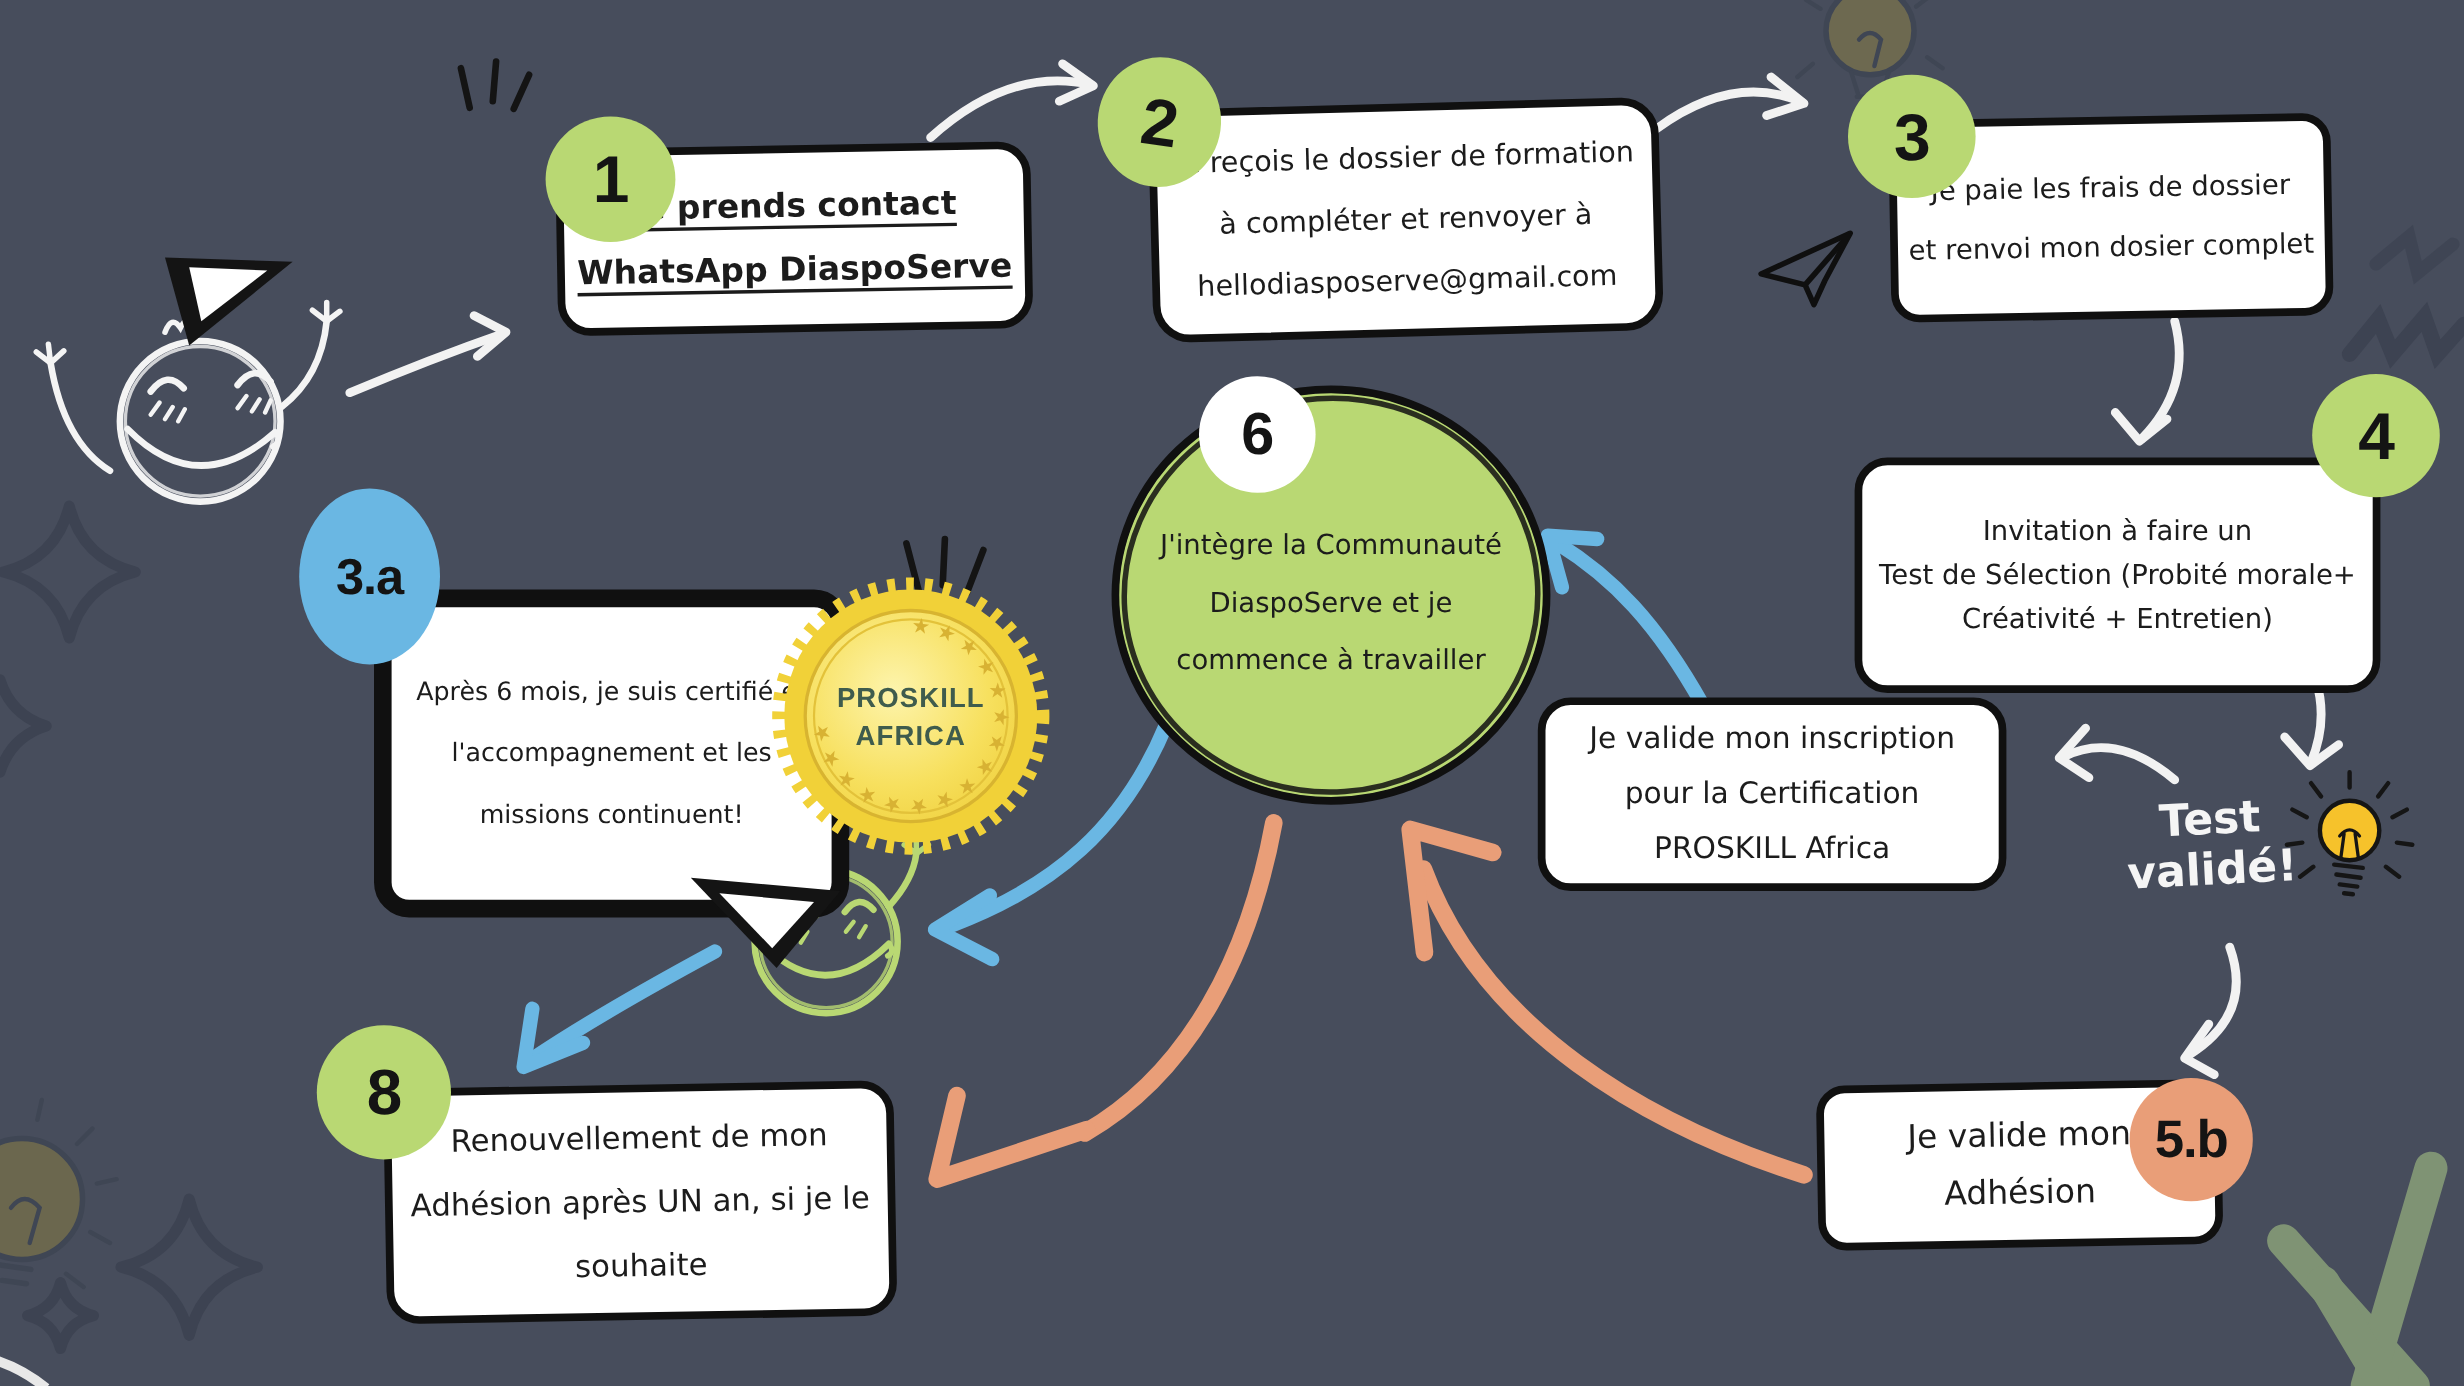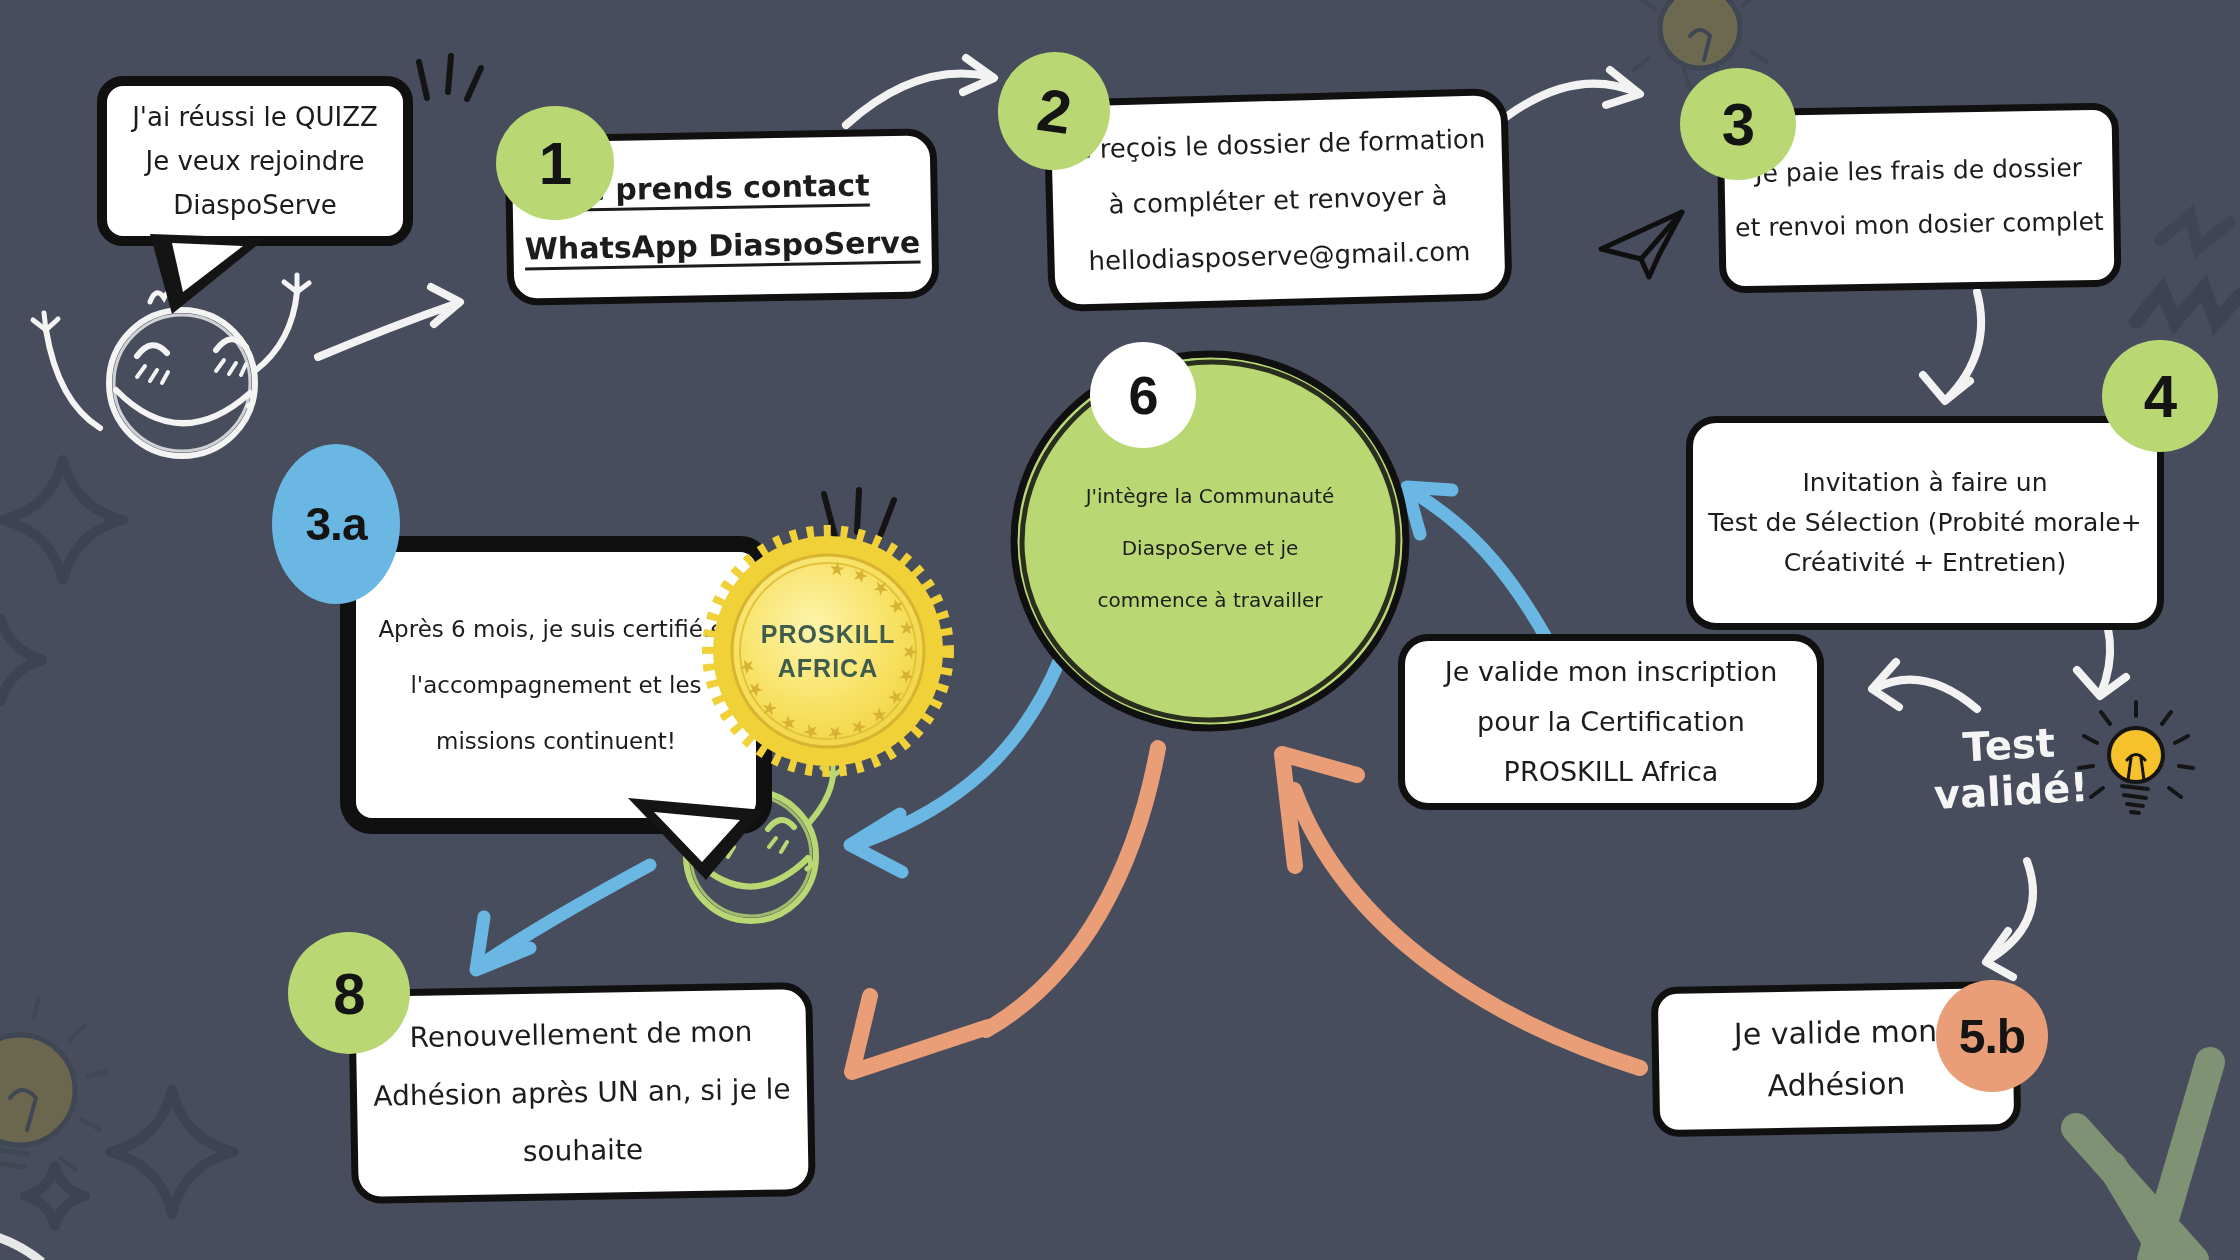--- a/index.html
+++ b/index.html
@@ -166,25 +166,20 @@
       <path d="M723,843 l-7,9 M734,847 l-6,10 M776,838 l-7,9 M787,842 l-6,10" stroke-width="4"></path>
       <path d="M697,862 Q752,913 808,858"></path>
       <path d="M808,858 q6,7 -1,11" stroke-width="5"></path>
       <path d="M692,830 Q660,812 650,788"></path>
       <path d="M650,788 l-11,-8 M650,788 l-1,-14 M650,788 l10,-9" stroke-width="5"></path>
       <path d="M808,824 Q830,800 833,776"></path>
       <path d="M833,776 l-11,-8 M833,776 l0,-14 M833,776 l11,-8" stroke-width="5"></path>
     </g>
   </svg>
 
-  <div class="box bubble" style="left:97px;top:76px;width:316px;height:170px;">
-    <div class="txt" style="font-size:26px;line-height:44px;">J'ai réussi le QUIZZ
-Je veux rejoindre
-DiaspoServe</div>
-  </div>
 
   <div class="box" style="left:506px;top:132px;width:432px;height:170px;transform:rotate(-1deg);">
     <div class="txt ul" style="font-size:30px;line-height:58px;">Je prends contact
 WhatsApp DiaspoServe</div>
   </div>
   <div class="num green" style="left:496px;top:106px;width:118px;height:114px;font-size:60px;">1</div>
 
   <div class="box" style="left:1046px;top:94px;width:464px;height:212px;transform:rotate(-1.5deg);border-radius:34px;">
     <div class="txt" style="font-size:26px;line-height:56px;">Je reçois le dossier de formation
 à compléter et renvoyer à
@@ -211,21 +206,21 @@
 PROSKILL Africa</div>
   </div>
 
   <div class="box" style="left:1652px;top:984px;width:368px;height:150px;transform:rotate(-1deg);border-radius:26px;">
     <div class="txt" style="font-size:30px;line-height:52px;">Je valide mon
 Adhésion</div>
   </div>
   <div class="num salmon" style="left:1936px;top:980px;width:112px;height:112px;font-size:48px;text-align:center;">5.b</div>
 
   <div class="num whitec" style="left:1090px;top:342px;width:106px;height:106px;font-size:54px;">6</div>
-  <div class="txt-abs txt" style="left:1032px;top:470px;width:356px;font-size:20px;line-height:52px;z-index:5;">J'intègre la Communauté
+  <div class="txt-abs txt" style="left:1032px;top:470px;width:356px;font-size:25px;line-height:52px;z-index:5;">J'intègre la Communauté
 DiaspoServe et je
 commence à travailler</div>
 
   <div class="box bubble-rough" style="left:340px;top:536px;width:432px;height:298px;">
     <div class="txt" style="font-size:23px;line-height:56px;">Après 6 mois, je suis certifié.e!
 l'accompagnement et les
 missions continuent!</div>
   </div>
   <div class="num blue" style="left:272px;top:444px;width:128px;height:160px;font-size:46px;border-radius:50%;">3.a</div>
 

